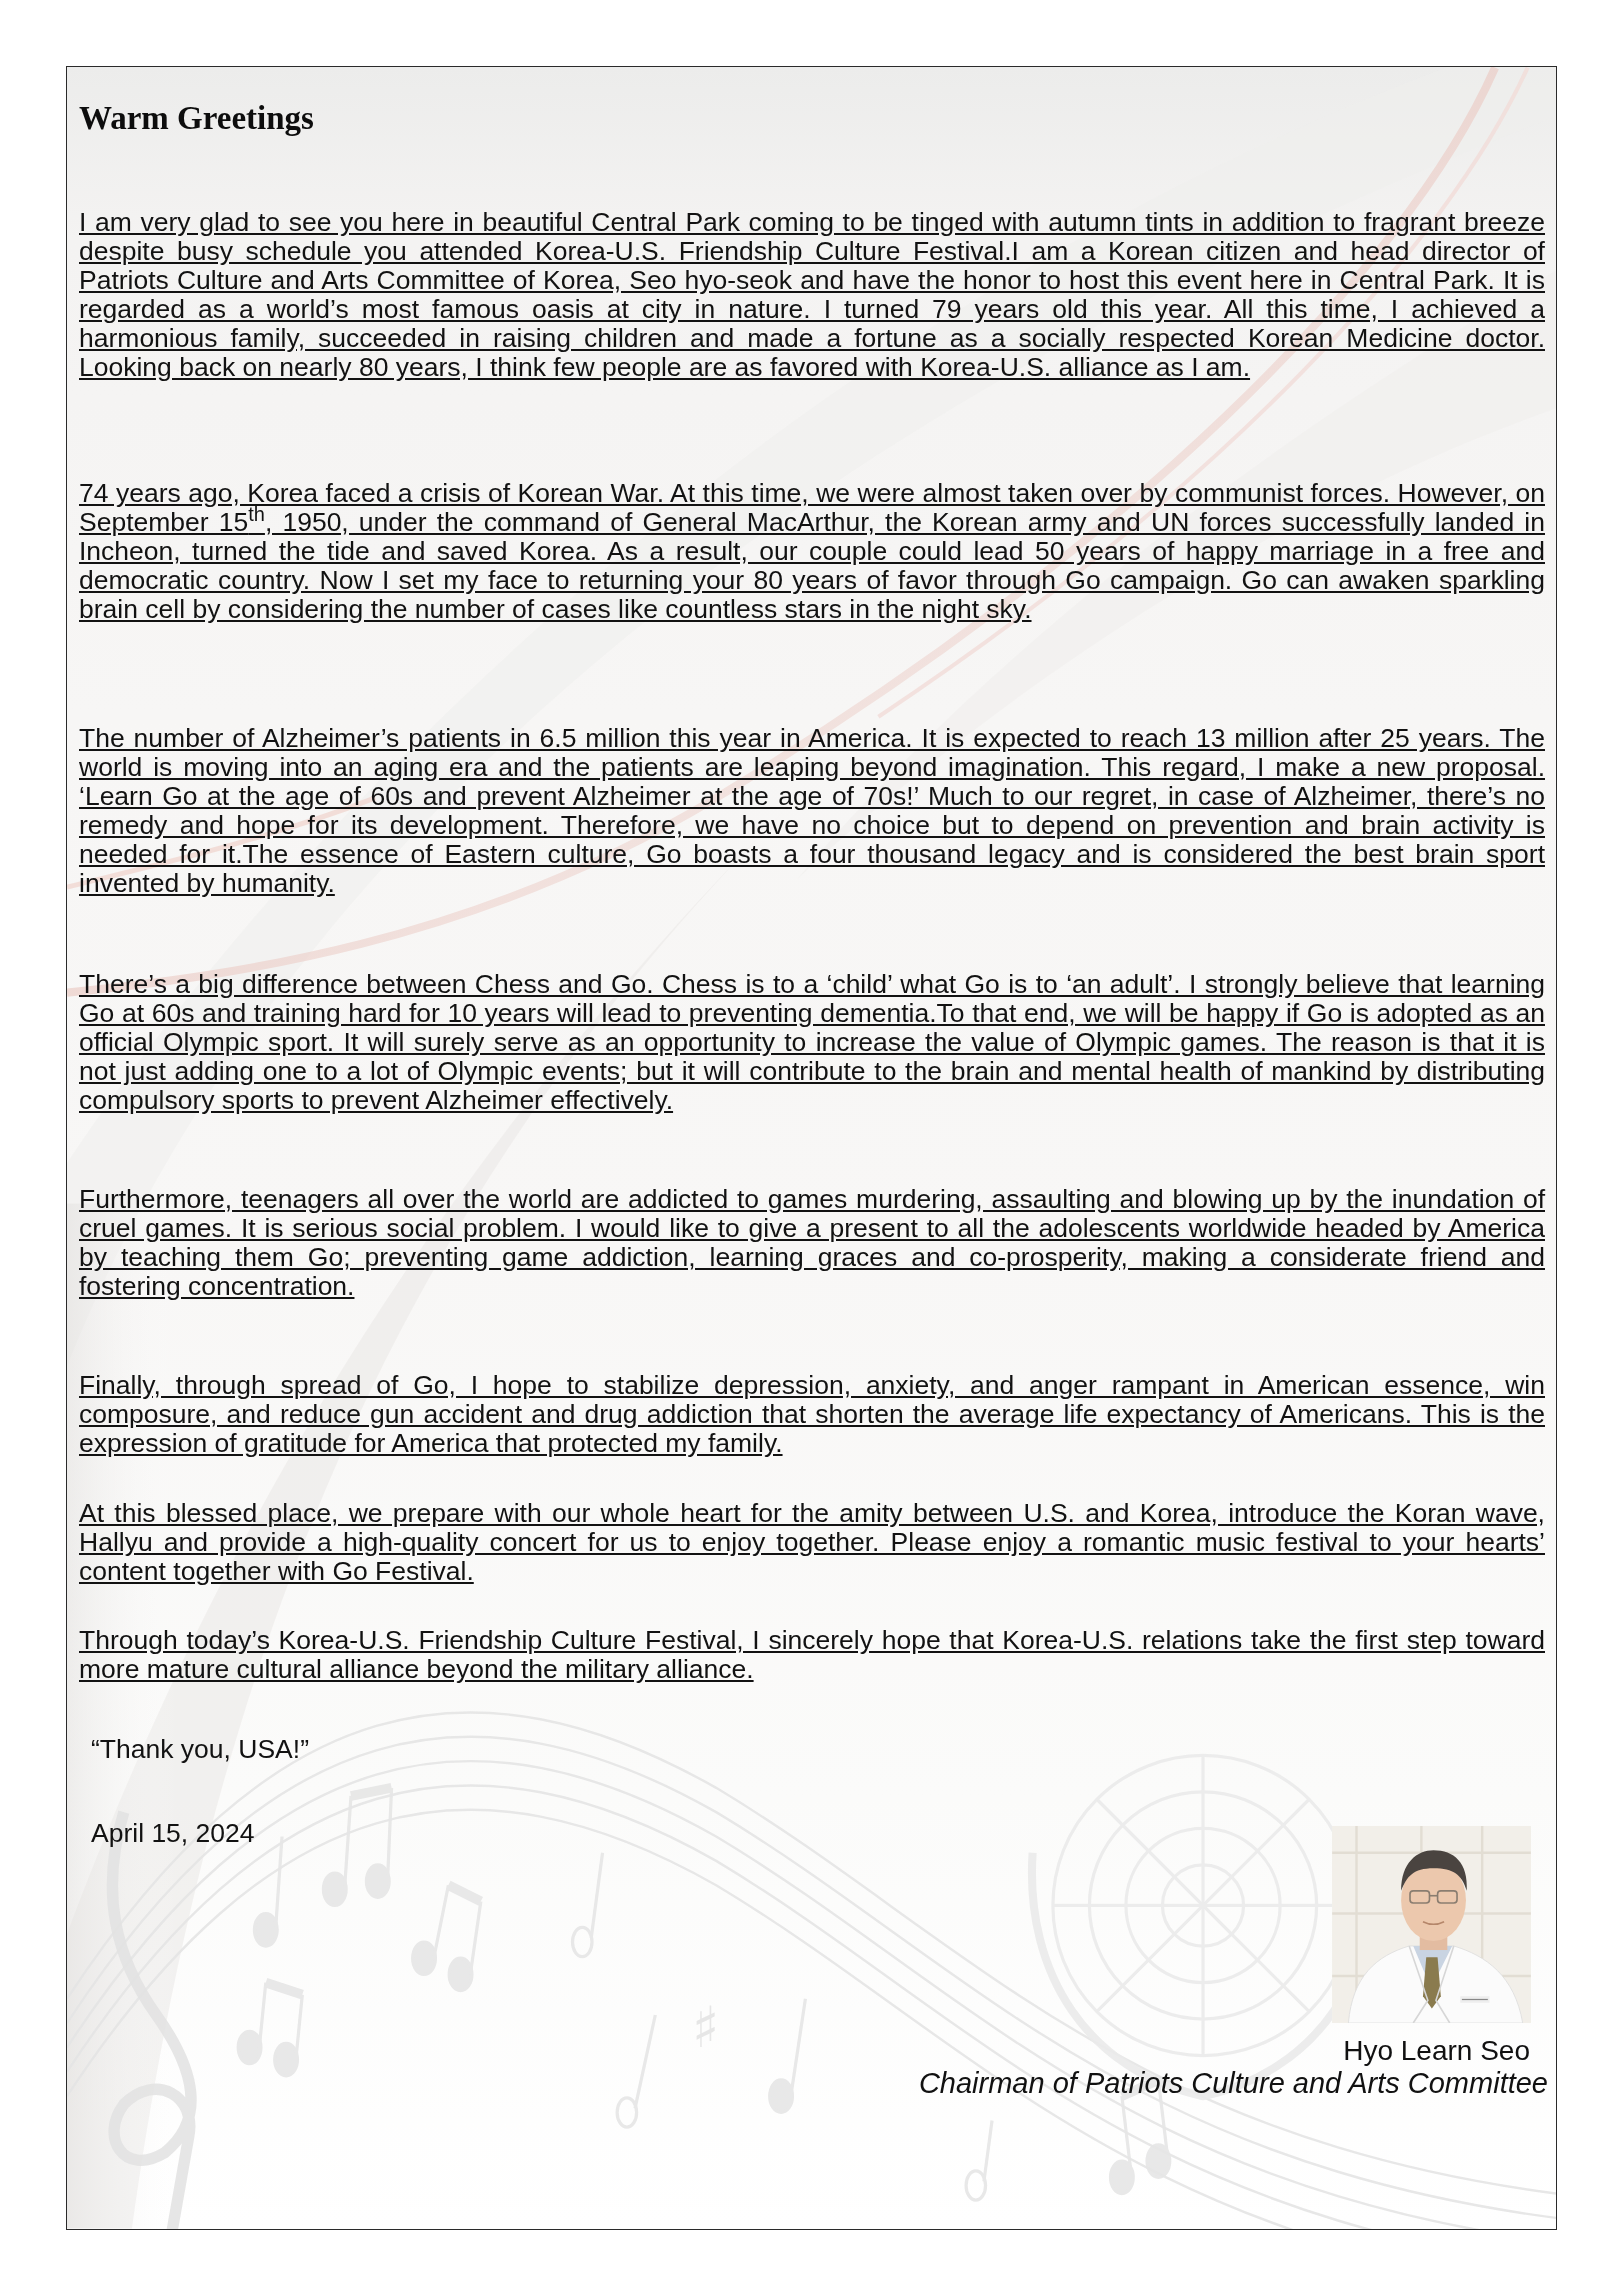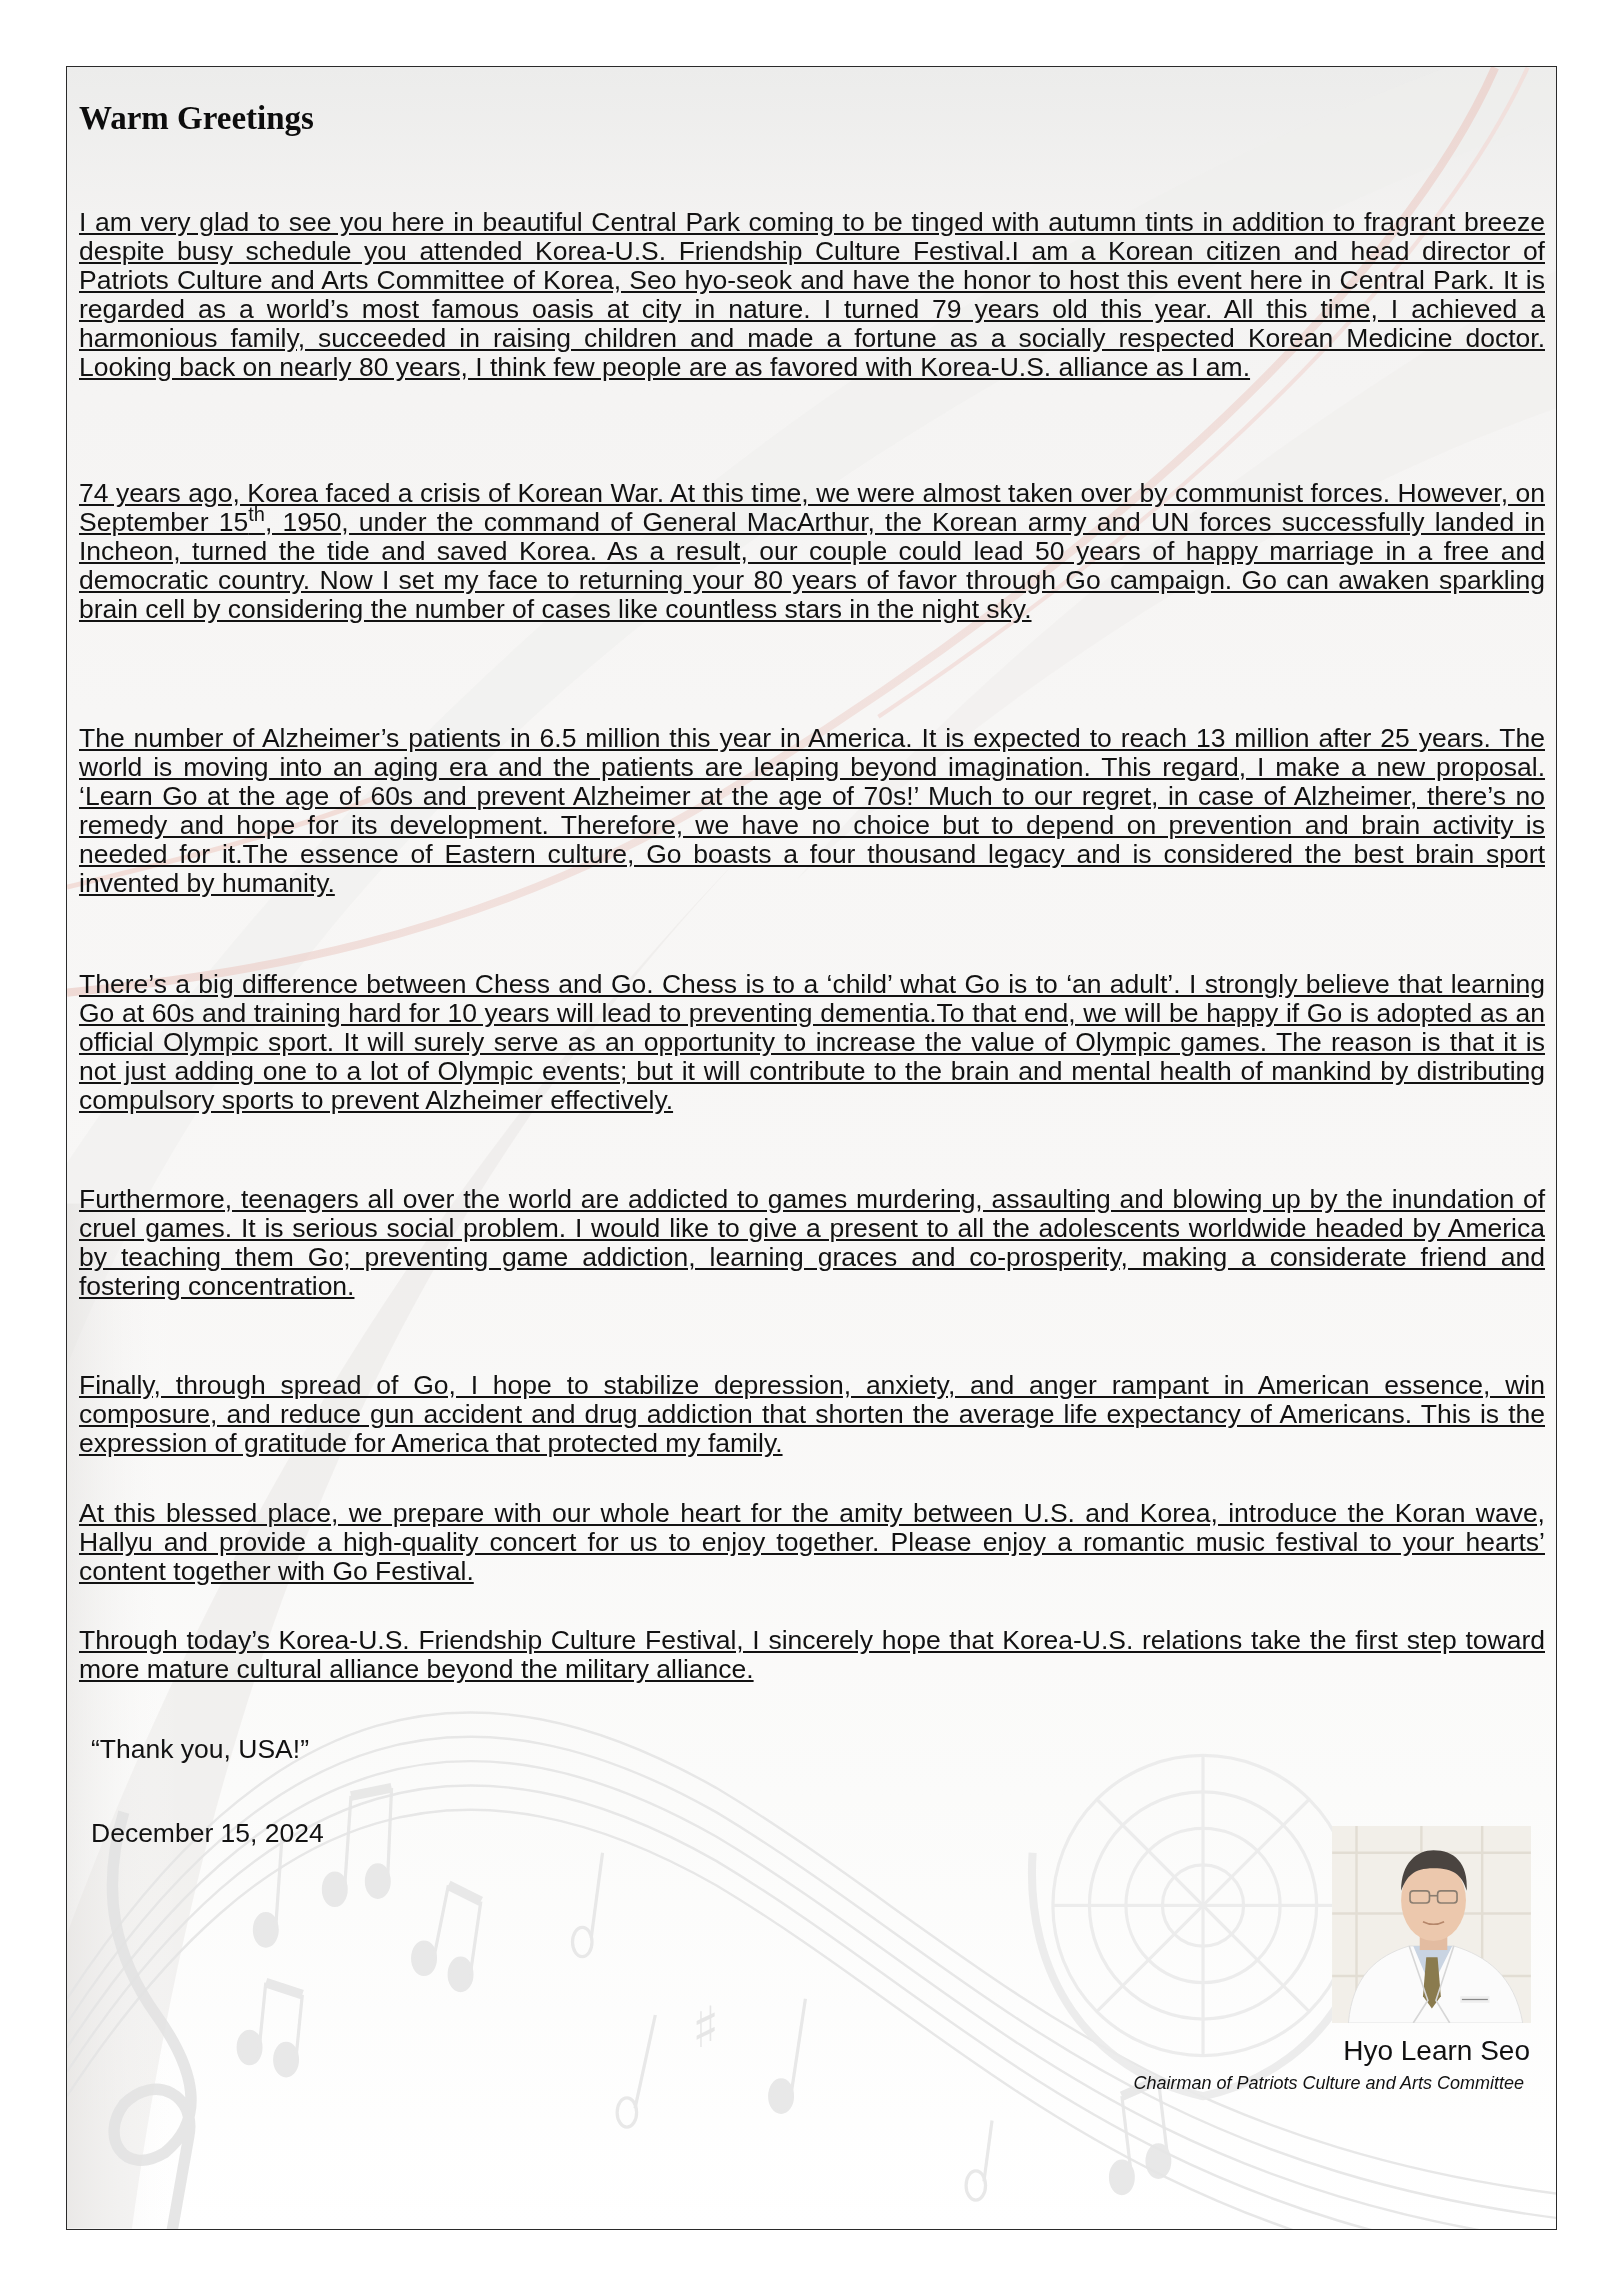--- a/index.html
+++ b/index.html
@@ -87,26 +87,26 @@
     top: 1968px;
     margin: 0;
     font-family: "Liberation Sans", sans-serif;
     font-size: 28px;
     line-height: 32px;
     color: #111;
     white-space: nowrap;
   }
   .sig-title {
     position: absolute;
-    right: 32px;
+    right: 8px;
     top: 2002px;
     margin: 0;
     font-family: "Liberation Sans", sans-serif;
     font-style: italic;
-    font-size: 18px;
+    font-size: 29px;
     line-height: 29px;
     color: #111;
     white-space: nowrap;
   }
 </style>
 </head>
 <body>
 
 <div class="page-frame">
 
@@ -206,21 +206,21 @@
     <p class="para" style="top:1118px;">Furthermore, teenagers all over the world are addicted to games murdering, assaulting and blowing up by the inundation of cruel games. It is serious social problem. I would like to give a present to all the adolescents worldwide headed by America by teaching them Go; preventing game addiction, learning graces and co-prosperity, making a considerate friend and fostering concentration.</p>
 
     <p class="para" style="top:1304px;">Finally, through spread of Go, I hope to stabilize depression, anxiety, and anger rampant in American essence, win composure, and reduce gun accident and drug addiction that shorten the average life expectancy of Americans. This is the expression of gratitude for America that protected my family.</p>
 
     <p class="para" style="top:1432px;">At this blessed place, we prepare with our whole heart for the amity between U.S. and Korea, introduce the Koran wave, Hallyu and provide a high-quality concert for us to enjoy together. Please enjoy a romantic music festival to your hearts’ content together with Go Festival.</p>
 
     <p class="para" style="top:1559px;">Through today’s Korea-U.S. Friendship Culture Festival, I sincerely hope that Korea-U.S. relations take the first step toward more mature cultural alliance beyond the military alliance.</p>
 
     <p class="closing" style="top:1655px;">“Thank you, USA!”</p>
 
-    <p class="closing" style="top:1739px;">December 15, 2024</p>
+    <p class="closing" style="top:1739px;">April 15, 2024</p>
   </div>
 
   <div class="photo">
     <svg width="199" height="197" viewBox="0 0 245 243" xmlns="http://www.w3.org/2000/svg">
 
       <rect x="0" y="0" width="245" height="243" fill="#f2efe9"></rect>
       <g stroke="#e2ddd3" stroke-width="3">
         <line x1="0" y1="33" x2="245" y2="33"></line>
         <line x1="0" y1="108" x2="245" y2="108"></line>
         <line x1="0" y1="185" x2="245" y2="185"></line>

